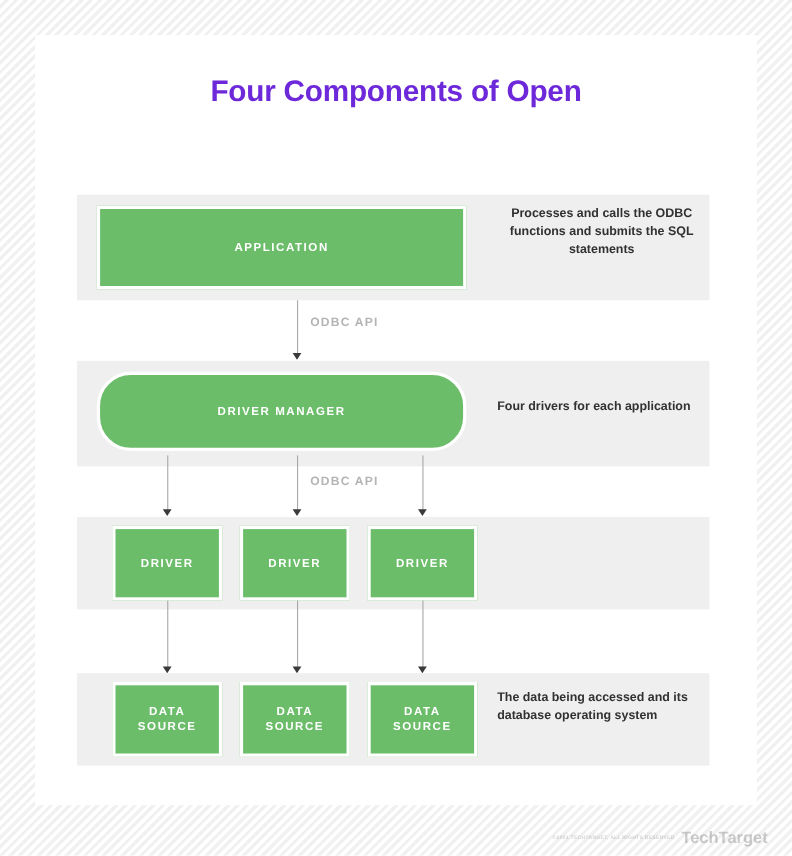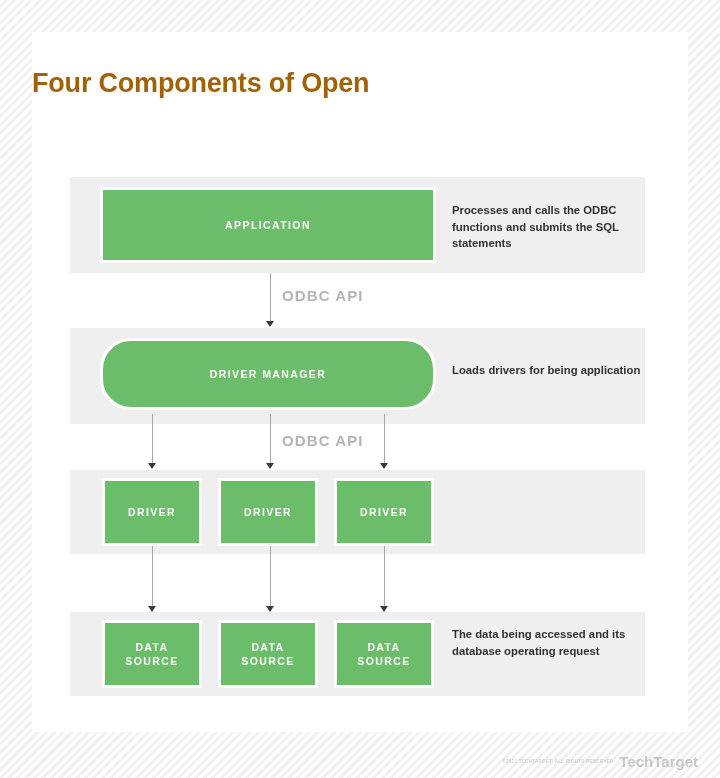--- a/index.html
+++ b/index.html
@@ -37,25 +37,25 @@
     height: 700px;
     background: #ffffff;
   }
 
   
   #title {
     position: absolute;
     left: 0;
     top: 34px;
     width: 656px;
-    text-align: left;
+    text-align: center;
     font-size: 27px;
     line-height: 35px;
     font-weight: bold;
-    color: #a16207;
+    color: #6d28d9;
     letter-spacing: -0.2px;
   }
 
   
   #diagram {
     position: absolute;
     left: 0;
     top: 0;
     width: 656px;
     height: 700px;
@@ -80,21 +80,21 @@
     align-items: center;
     justify-content: center;
     color: #ffffff;
     font-size: 10.5px;
     font-weight: bold;
     letter-spacing: 1.4px;
     text-align: center;
     line-height: 14px;
   }
 
-  .gbox-wide   { left: 68px;  width: 336px; justify-content: center; }
+  .gbox-wide   { left: 56px;  width: 336px; justify-content: center; }
   .gbox-small  { width: 100px; }
   .col-1 { left: 70px; }
   .col-2 { left: 186px; }
   .col-3 { left: 302px; }
 
   .desc {
     position: absolute;
     left: 420px;
     width: 190px;
     font-size: 11.3px;
@@ -112,21 +112,21 @@
   .arrowhead {
     position: absolute;
     width: 0;
     height: 0;
     border-left: 4.5px solid transparent;
     border-right: 4.5px solid transparent;
     border-top: 6px solid #3a3a3a;
   }
   .api-label {
     position: absolute;
-    font-size: 15px;
+    font-size: 11px;
     font-weight: bold;
     letter-spacing: 1.1px;
     color: #b4b4b4;
   }
 
   
   #footer {
     position: absolute;
     right: 22px;
     bottom: 12px;
@@ -161,31 +161,31 @@
     <div id="title">
       <div>Four Components of Open</div>
     </div>
 
     <div id="diagram">
 
       <div class="band row-wide" style="top:145px;"></div>
       <div class="gbox gbox-wide" style="top:155px; height:76px;">
         <span>APPLICATION</span>
       </div>
-      <div class="desc" style="top:170px;">Processes and calls the ODBC functions and submits the SQL statements</div>
+      <div class="desc" style="top:154px;text-align:center;">Processes and calls the ODBC functions and submits the SQL statements</div>
 
       <div class="conn" style="left:238px; top:241px; height:50px;"></div>
       <div class="arrowhead" style="left:233.5px; top:289px;"></div>
       <div class="api-label" style="left:250px; top:255px;">ODBC API</div>
 
       <div class="band row-wide" style="top:296px;"></div>
       <div class="gbox gbox-wide" style="top:306px; height:72px;border-radius:31px;">
         <span>DRIVER MANAGER</span>
       </div>
-      <div class="desc" style="top:330px;">Loads drivers for being application</div>
+      <div class="desc" style="top:330px;">Four drivers for each application</div>
 
       <div class="conn" style="left:120px; top:382px; height:51px;"></div>
       <div class="arrowhead" style="left:115.5px; top:431px;"></div>
 
       <div class="conn" style="left:238px; top:382px; height:51px;"></div>
       <div class="arrowhead" style="left:233.5px; top:431px;"></div>
 
       <div class="conn" style="left:352px; top:382px; height:51px;"></div>
       <div class="arrowhead" style="left:347.5px; top:431px;"></div>
 
@@ -223,21 +223,21 @@
           <span>DATA</span><br>
           <span>SOURCE</span>
         </span>
       </div>
       <div class="gbox gbox-small col-3" style="top:588px; height:68px;">
         <span>
           <span>DATA</span><br>
           <span>SOURCE</span>
         </span>
       </div>
-      <div class="desc" style="top:594px;">The data being accessed and its database operating request</div>
+      <div class="desc" style="top:594px;">The data being accessed and its database operating system</div>
 
     </div>
   </div>
 
   <div id="footer">
     <div id="copyright">©2021 TECHTARGET, ALL RIGHTS RESERVED</div>
     <div id="logo">TechTarget</div>
   </div>
 </div>
 

